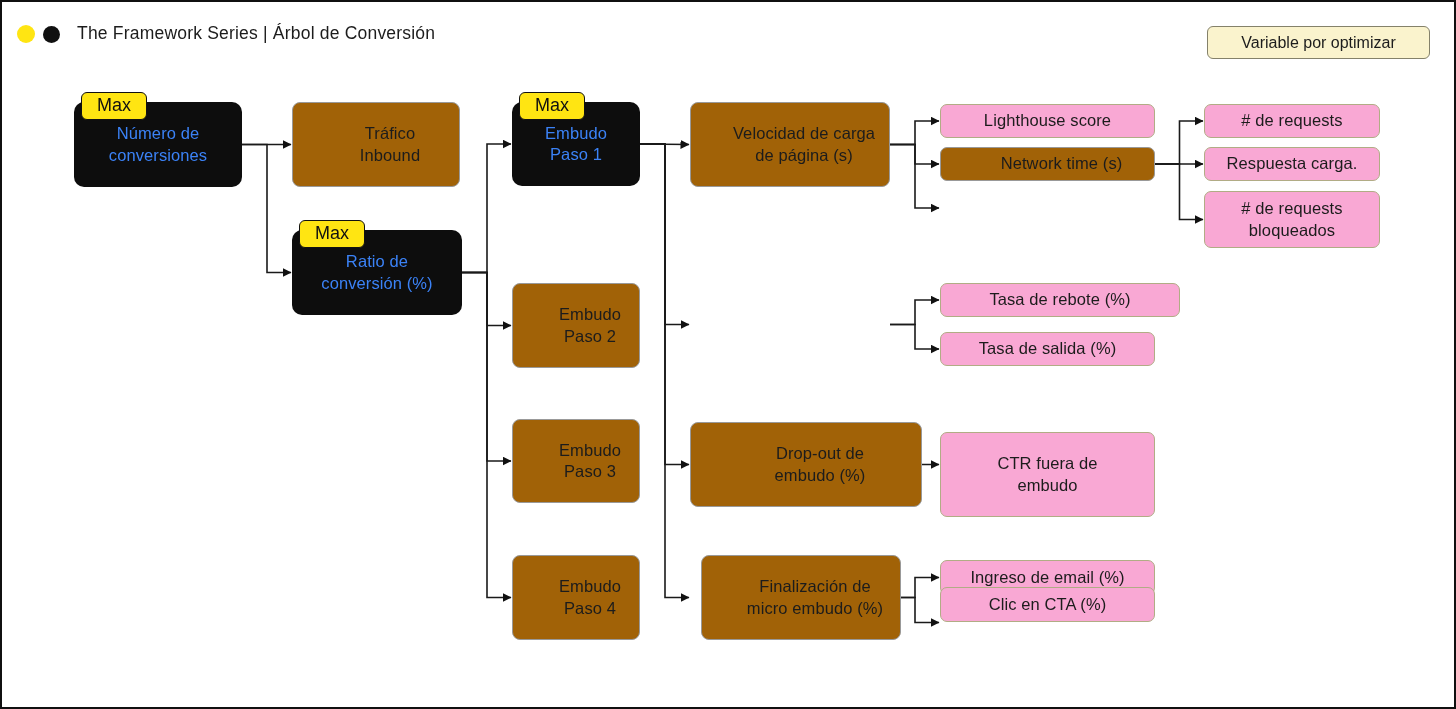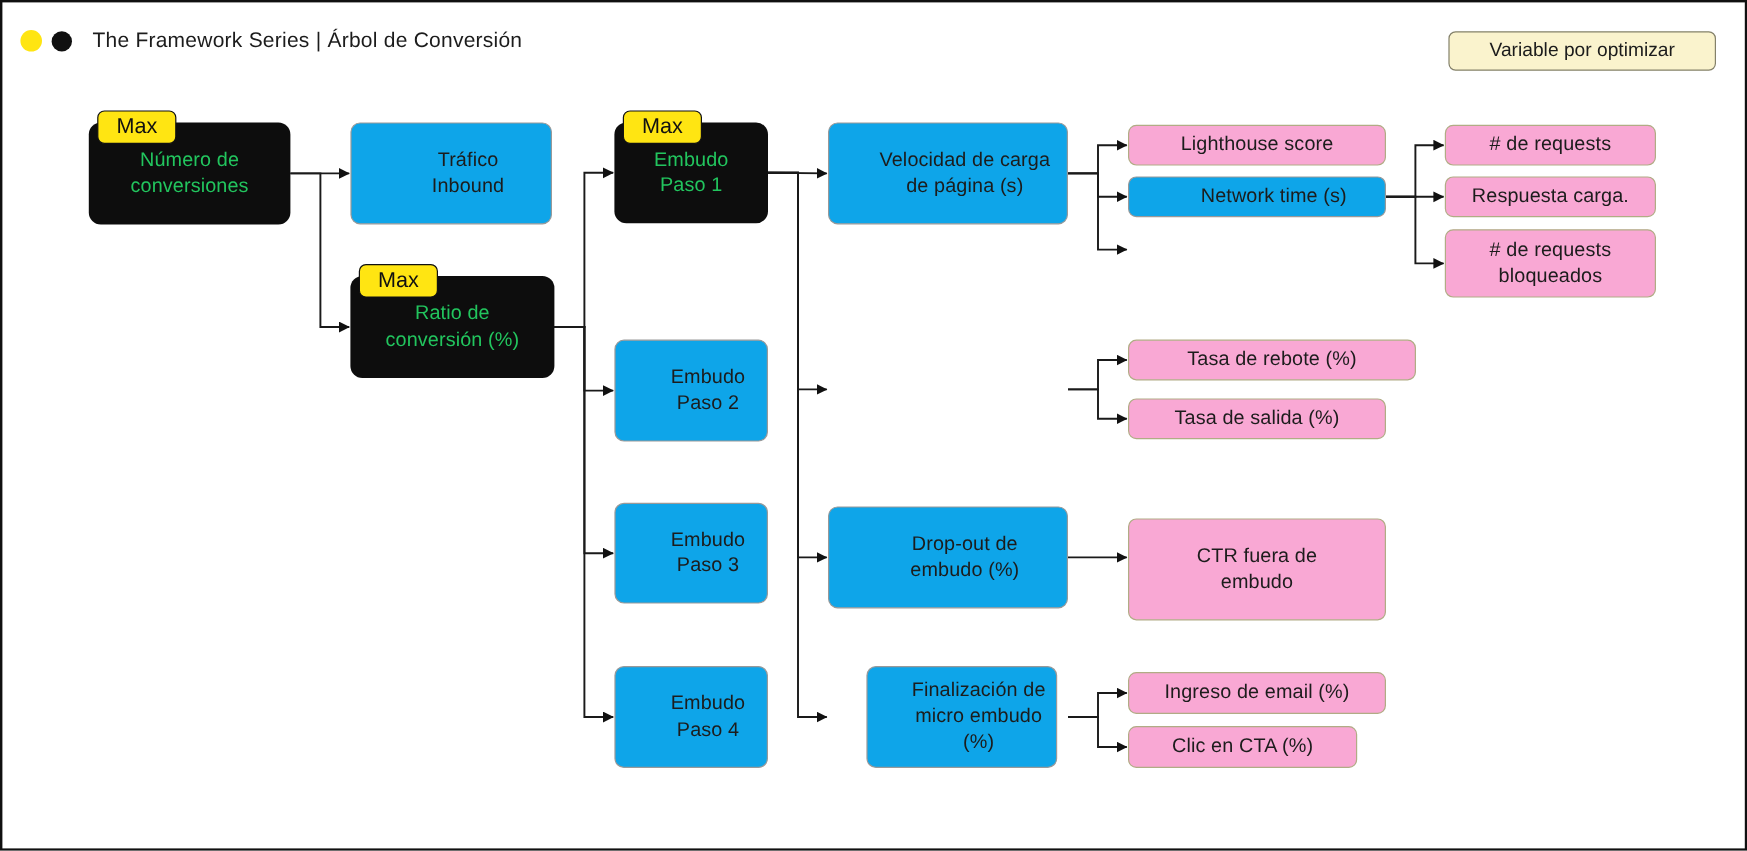--- a/index.html
+++ b/index.html
@@ -16,22 +16,22 @@
   .legend {
     position:absolute; left:1205px; top:24px; width:223px; height:33px;
     box-sizing:border-box; background:#faf3cd; border:1.3px solid #84816a; border-radius:6px;
     display:flex; align-items:center; justify-content:center; font-size:16px;
   }
   .node {
     position:absolute; box-sizing:border-box; display:flex; align-items:center; justify-content:center;
     text-align:center; font-size:16.5px; line-height:1.3; letter-spacing:0.1px; z-index:2;
   }
   .node .label { white-space:pre-line; padding:0 4px; }
-  .node.black { background:#0d0d0d; color:#22c55e; border-radius:10px; }
-  .node.white { background:#0ea5e9; border:1.2px solid #999999; border-radius:8px;padding-left:28px; }
+  .node.black { background:#0d0d0d; color:#3b82f6; border-radius:10px; }
+  .node.white { background:#a16207; border:1.2px solid #999999; border-radius:8px;padding-left:28px; }
   .node.cream { background:#f9a8d4; border:1.2px solid #b1ac85; border-radius:7px; }
   .max-tag {
     position:absolute; z-index:3; background:#ffe512; color:#111111;
     border:1.7px solid #111111; border-radius:6px; font-size:18px;
     padding:1px 15px 2px; line-height:1.25;
   }
   #edges { position:absolute; left:0; top:0; width:1456px; height:709px; z-index:1; pointer-events:none; }
 </style>
 </head>
 <body>
@@ -114,26 +114,26 @@
     <span class="label">Embudo
 Paso 4</span>
   </div>
 
   <div class="node white" id="n-velocidad_carga" style="left:688px;top:100px;width:200px;height:85px">
     <span class="label">Velocidad de carga
 de página (s)</span>
   </div>
 
 
-  <div class="node white" id="n-drop_out_embudo" style="left:688px;top:420px;width:200px;height:85px">
+  <div class="node white" id="n-drop_out_embudo" style="left:688px;top:420px;width:232px;height:85px">
     <span class="label">Drop-out de
 embudo (%)</span>
   </div>
 
-  <div class="node white" id="n-finalizacion_micro_embudo" style="left:720px;top:553px;width:159px;height:85px">
+  <div class="node white" id="n-finalizacion_micro_embudo" style="left:699px;top:553px;width:200px;height:85px">
     <span class="label">Finalización de
 micro embudo (%)</span>
   </div>
 
   <div class="node cream" id="n-lighthouse_score" style="left:938px;top:102px;width:215px;height:34px">
     <span class="label">Lighthouse score</span>
   </div>
 
   <div class="node white" id="n-network_time" style="left:938px;top:145px;width:215px;height:34px;border-radius:7px">
     <span class="label">Network time (s)</span>
@@ -150,21 +150,21 @@
 
   <div class="node cream" id="n-ctr_fuera_embudo" style="left:938px;top:430px;width:215px;height:85px">
     <span class="label">CTR fuera de
 embudo</span>
   </div>
 
   <div class="node cream" id="n-ingreso_email" style="left:938px;top:558px;width:215px;height:35px">
     <span class="label">Ingreso de email (%)</span>
   </div>
 
-  <div class="node cream" id="n-clic_cta" style="left:938px;top:603px;width:191px;height:35px">
+  <div class="node cream" id="n-clic_cta" style="left:938px;top:585px;width:215px;height:35px">
     <span class="label">Clic en CTA (%)</span>
   </div>
 
   <div class="node cream" id="n-num_requests" style="left:1202px;top:102px;width:176px;height:34px">
     <span class="label"># de requests</span>
   </div>
 
   <div class="node cream" id="n-respuesta_prom" style="left:1202px;top:145px;width:176px;height:34px">
     <span class="label">Respuesta carga.</span>
   </div>

